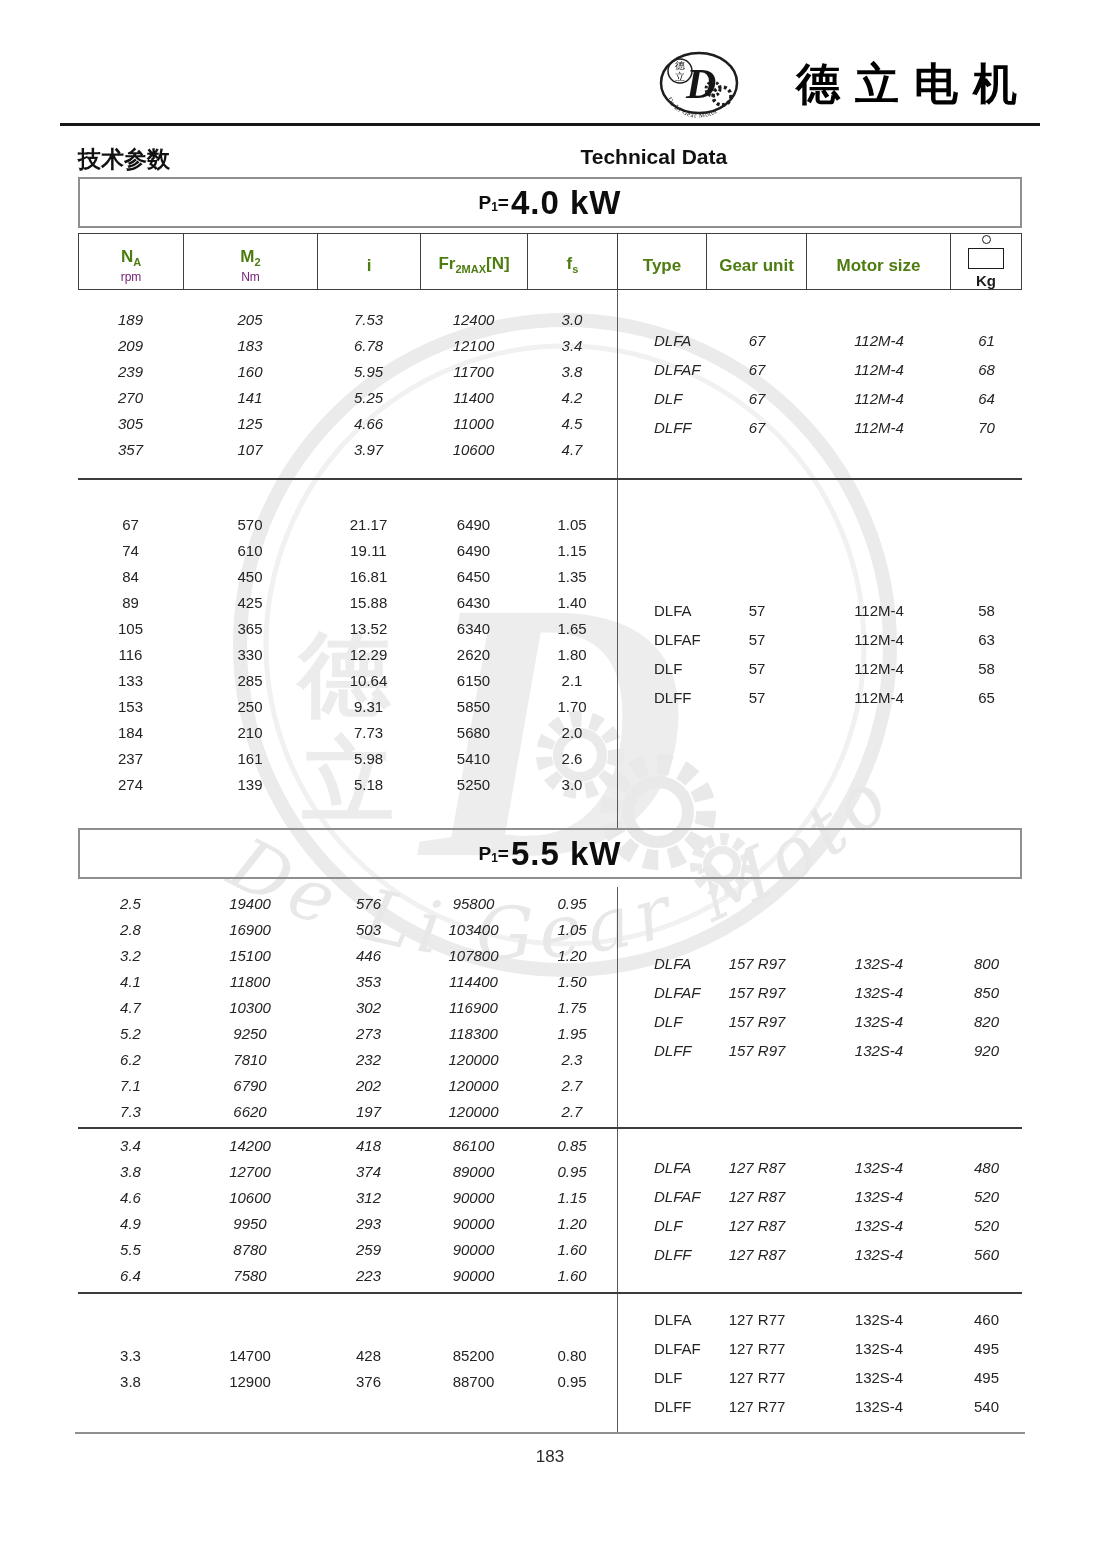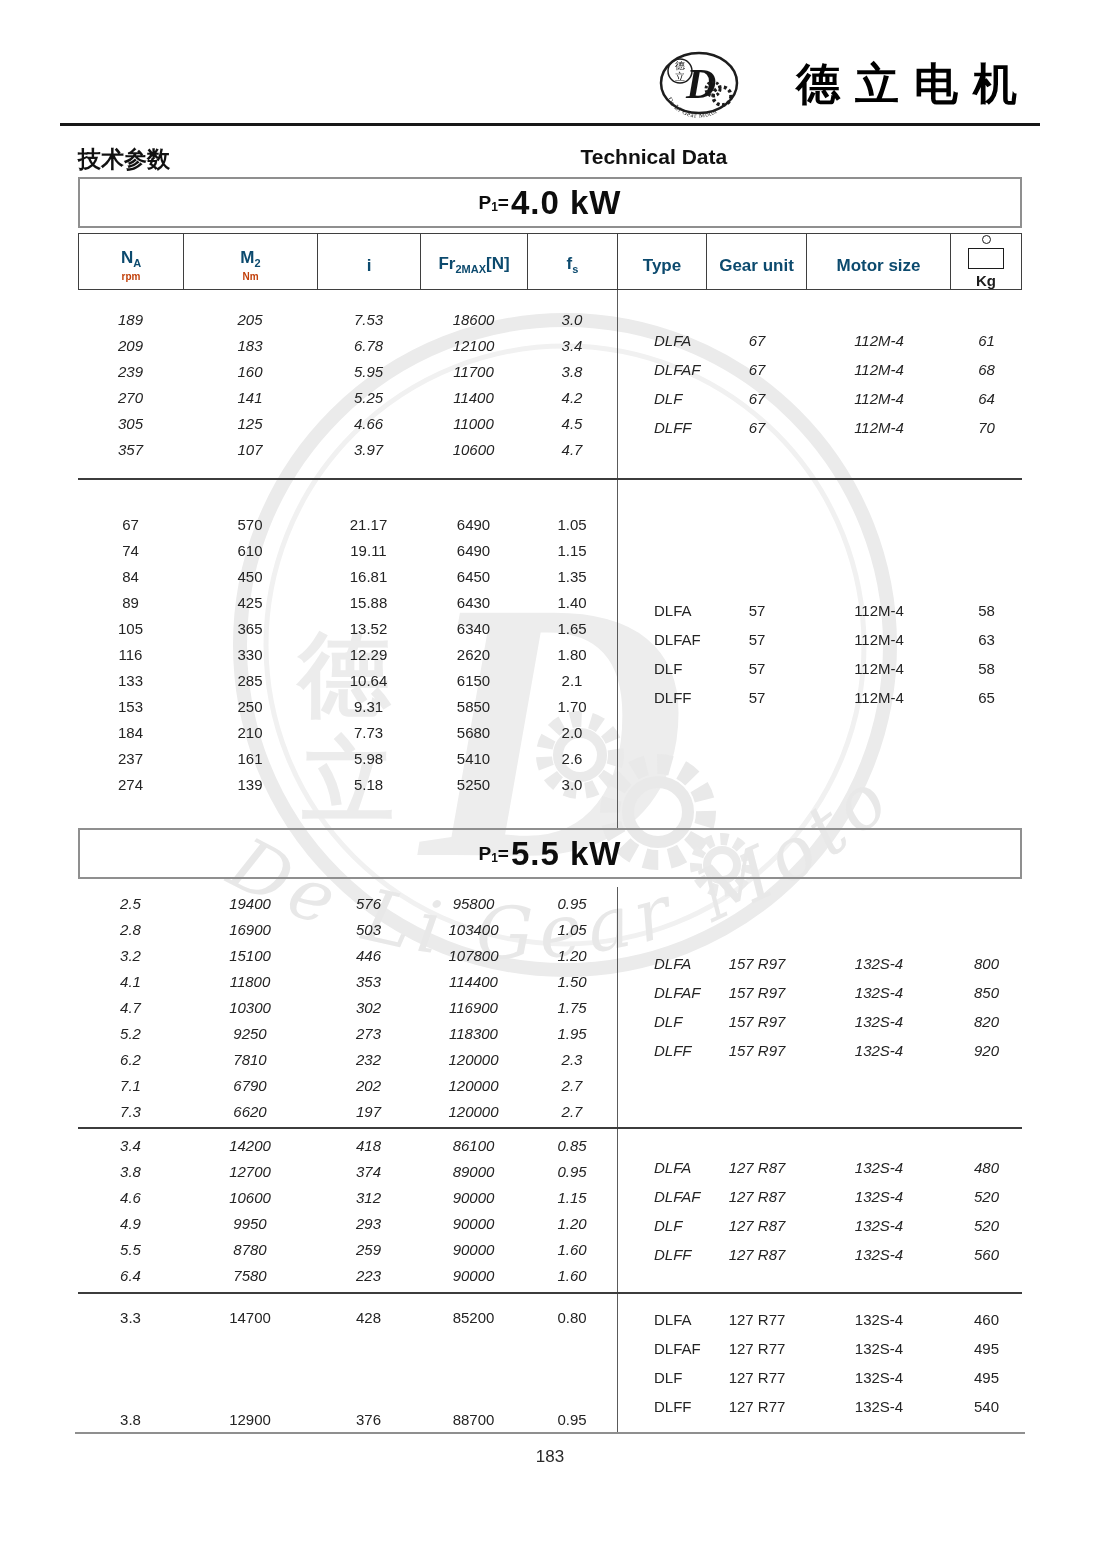--- a/index.html
+++ b/index.html
@@ -22,30 +22,30 @@
   
   .table { position:absolute; top:177px; left:78px; width:944px; z-index:1; }
   .power-bar { height:51px; border:2px solid #8f8f8f; display:flex; align-items:center; justify-content:center; margin-bottom:5px; }
   .power-bar.s1 { margin-bottom:8px; }
   .power-label { font-size:19px; font-weight:bold; color:#0d0d0d; display:inline-flex; align-items:baseline; }
   .power-sub { font-size:12px; font-weight:bold; position:relative; bottom:-2px; }
   .power-value { font-size:33px; font-weight:bold; color:#0d0d0d; letter-spacing:1px; margin-left:2px; }
   .header-row { display:grid; grid-template-columns:105px 134px 103px 107px 90px 89px 100px 144px 1fr; height:57px; border:1.5px solid #3f3f3f; }
   .hcell { border-right:1.5px solid #3f3f3f; display:flex; flex-direction:column; align-items:center; justify-content:center; gap:2px; }
   .hcell:last-child { border-right:none;font-weight:bold; }
-  .col-main { font-weight:bold; font-size:17px; color:#0c4a6e; line-height:1;margin-top:8px; }
+  .col-main { font-weight:bold; font-size:17px; color:#4d7c0f; line-height:1;margin-top:8px; }
   .col-main sub { font-size:11px; font-weight:bold; }
-  .col-unit { font-size:10px; color:#c2410c; line-height:1;font-weight:bold; }
+  .col-unit { font-size:12px; color:#701a75; line-height:1; }
   .kg-circle { width:9px; height:9px; border:1.5px solid #1c1c1c; border-radius:50%; }
   .kg-rect { width:36px; height:21px; border:1.5px solid #1c1c1c; margin-top:2px; }
   .kg-unit { font-size:15px; color:#1c1c1c; margin-top:1px; }
   .block { display:flex; }
   .block.sep { border-bottom:2px solid #3c3c3c;font-style:italic; }
   .block-left { width:539px; display:flex; flex-direction:column; justify-content:center; }
-  .block-left.top { justify-content:space-between; padding-top:10px; }
+  .block-left.top { justify-content:center; padding-top:10px; }
   .drow { display:grid; grid-template-columns:105px 134px 103px 107px 90px; height:26px; align-items:center; flex:0 0 auto; }
   .dcell { text-align:center; font-size:15px; color:#242424; }
   .block-right { flex:1; border-left:1.5px solid #5a5a5a; display:flex; flex-direction:column; justify-content:center; }
   .trow { display:grid; grid-template-columns:89px 100px 144px 1fr; height:29px; align-items:center; flex:0 0 auto; }
   .tcell { text-align:center; font-size:15px; color:#242424; }
   .trow .tcell:first-child { text-align:left; padding-left:36px; }
   
   .footer-rule { position:absolute; top:1432px; left:75px; width:950px; height:2px; background:#8f8f8f; z-index:1; }
   .page-number { position:absolute; top:1447px; left:0; width:1100px; text-align:center; font-size:17px; color:#2a2a2a; z-index:1; }
 </style>
@@ -144,21 +144,21 @@
             <div class="kg-rect"></div>
             <div class="kg-unit">Kg</div>
           </div>
         </div>
         <div class="block sep" style="height: 190px;">
           <div class="block-left">
             <div class="drow">
               <span class="dcell">189</span>
               <span class="dcell">205</span>
               <span class="dcell">7.53</span>
-              <span class="dcell">18600</span>
+              <span class="dcell">12400</span>
               <span class="dcell">3.0</span>
             </div>
             <div class="drow">
               <span class="dcell">209</span>
               <span class="dcell">183</span>
               <span class="dcell">6.78</span>
               <span class="dcell">12100</span>
               <span class="dcell">3.4</span>
             </div>
             <div class="drow">

